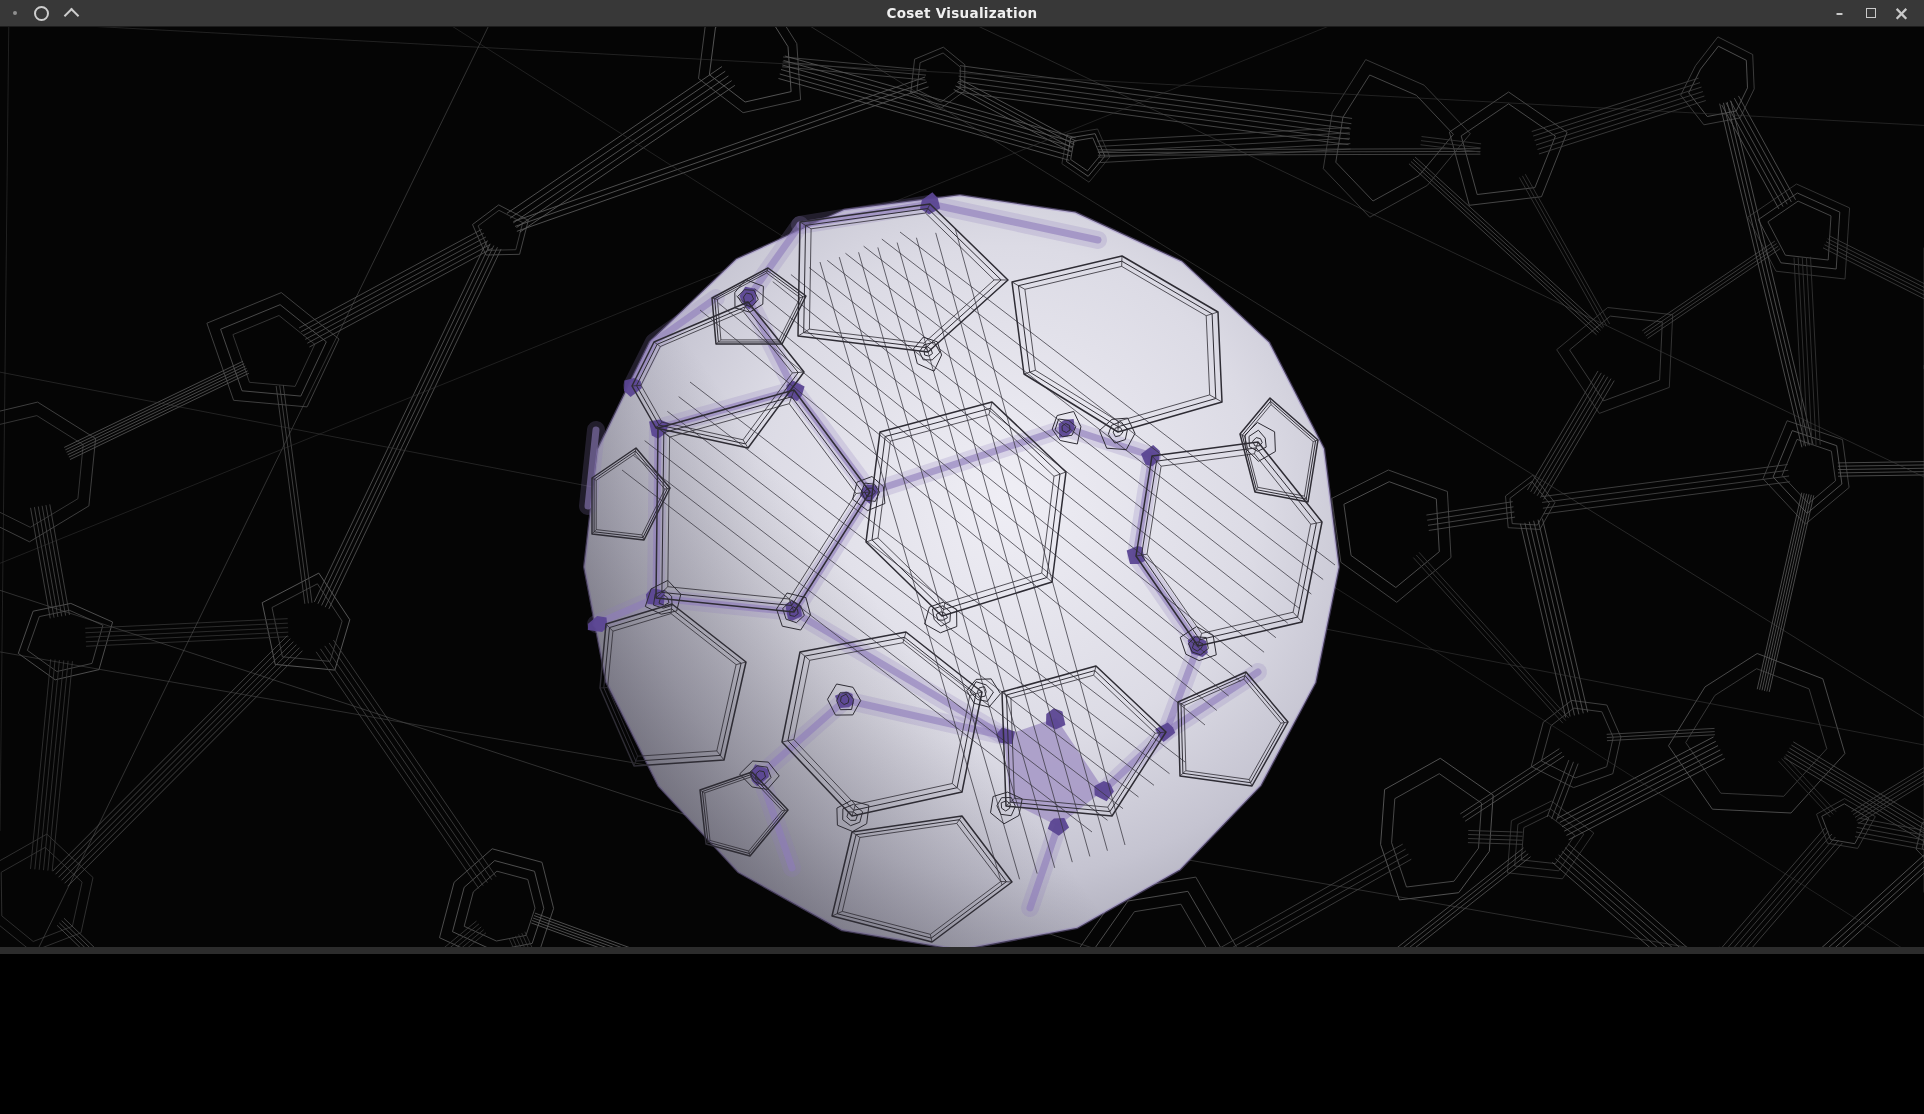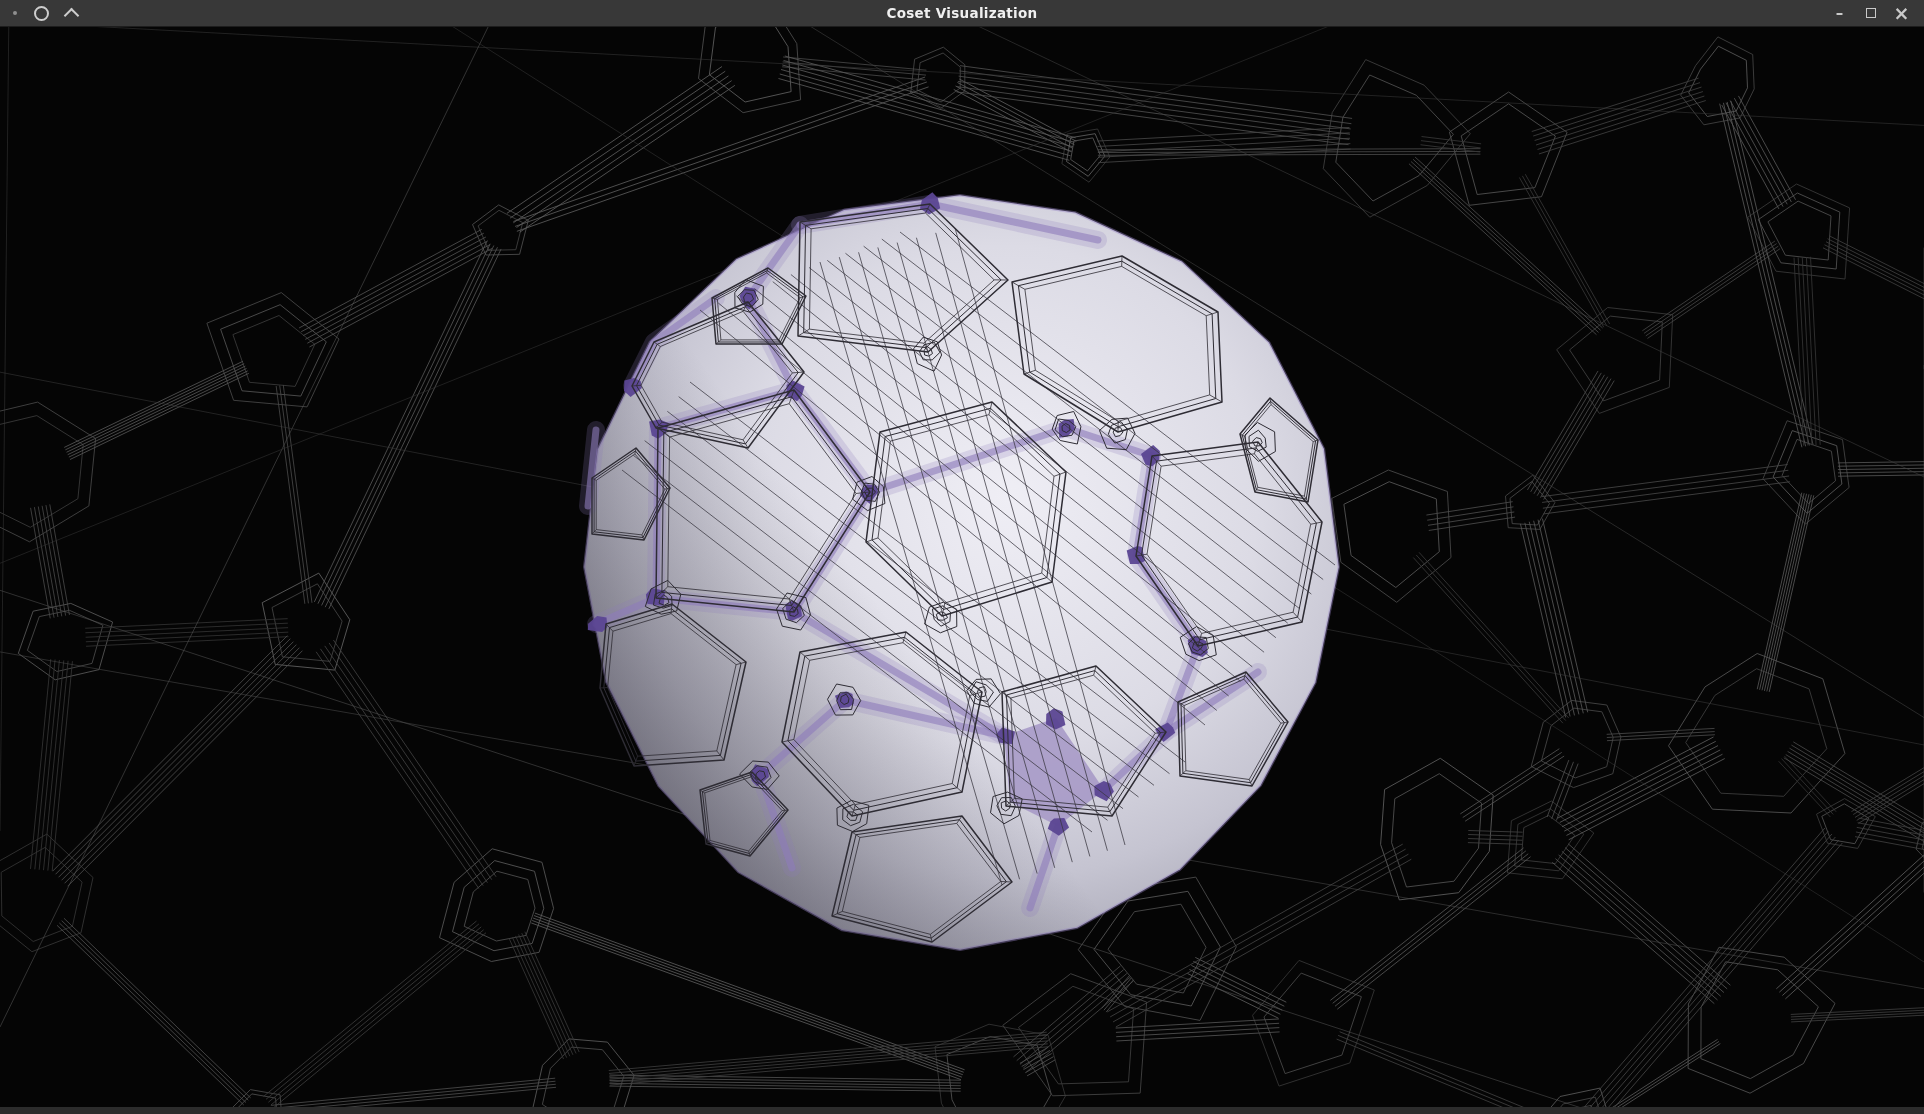--- a/index.html
+++ b/index.html
@@ -1,17 +1,17 @@
 <!DOCTYPE html>
 <html><head>
 <meta charset="utf-8">
 <style>
   html,body{margin:0;padding:0;width:1924px;height:1114px;overflow:hidden;background:#000;
     font-family:"DejaVu Sans", sans-serif;}
-  #window{position:relative;width:1924px;height:1114px;overflow:hidden;background:#050505;}
+  #window{position:relative;width:1924px;height:954px;overflow:hidden;background:#050505;}
 
   
   .titlebar{position:absolute;top:0;left:0;right:0;height:27px;background:#383838;
     display:flex;align-items:center;z-index:3;border-bottom:1px solid #1d1d1d;box-sizing:border-box;}
   .tb-left{display:flex;align-items:center;gap:17px;padding-left:13px;}
   .dot{width:4px;height:4px;border-radius:50%;background:#8f8f8f;}
   .circle{width:11px;height:11px;border:2px solid #cdcdcd;border-radius:50%;box-sizing:content-box;}
   .chev{width:9px;height:9px;border-left:2.2px solid #cdcdcd;border-top:2.2px solid #cdcdcd;
     transform:rotate(45deg);margin-top:4px;}
   .tb-title{position:absolute;left:0;right:0;text-align:center;color:#f0f0f0;

